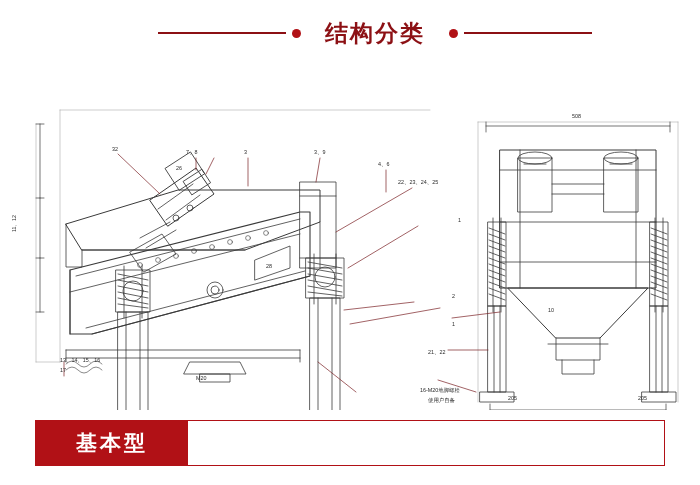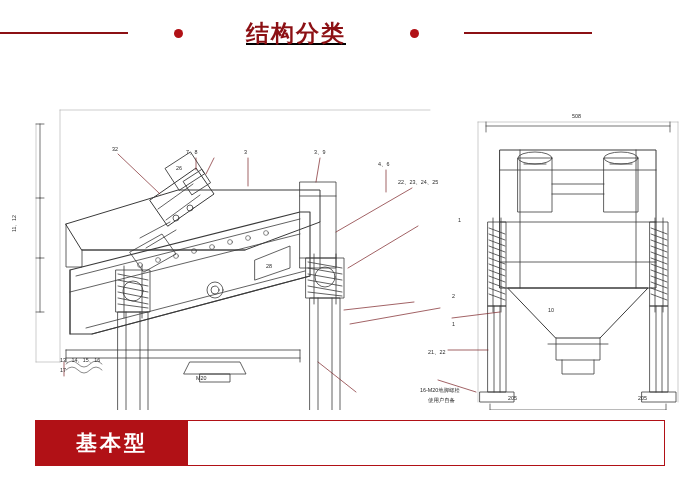--- a/index.html
+++ b/index.html
@@ -11,21 +11,21 @@
     position:relative;
   }
   .page{position:relative;width:700px;height:485px;}
 
   
   .header{
     position:absolute;top:0;left:0;width:700px;height:62px;
   }
   .hdr-inner{
     position:absolute;top:16px;left:0;width:592px;height:34px;
-    display:flex;align-items:center;justify-content:space-between;text-decoration:underline;
+    display:flex;align-items:center;justify-content:flex-end;
   }
   .hdr-title{
     font-size:23px;font-weight:bold;color:#8c1014;
     letter-spacing:2px;padding:0 18px;white-space:nowrap;
   }
   .hdr-line{
     height:2px;background:#8c1014;flex:0 0 auto;
   }
   .hdr-line.left{width:128px;}
   .hdr-line.right{width:128px;}

